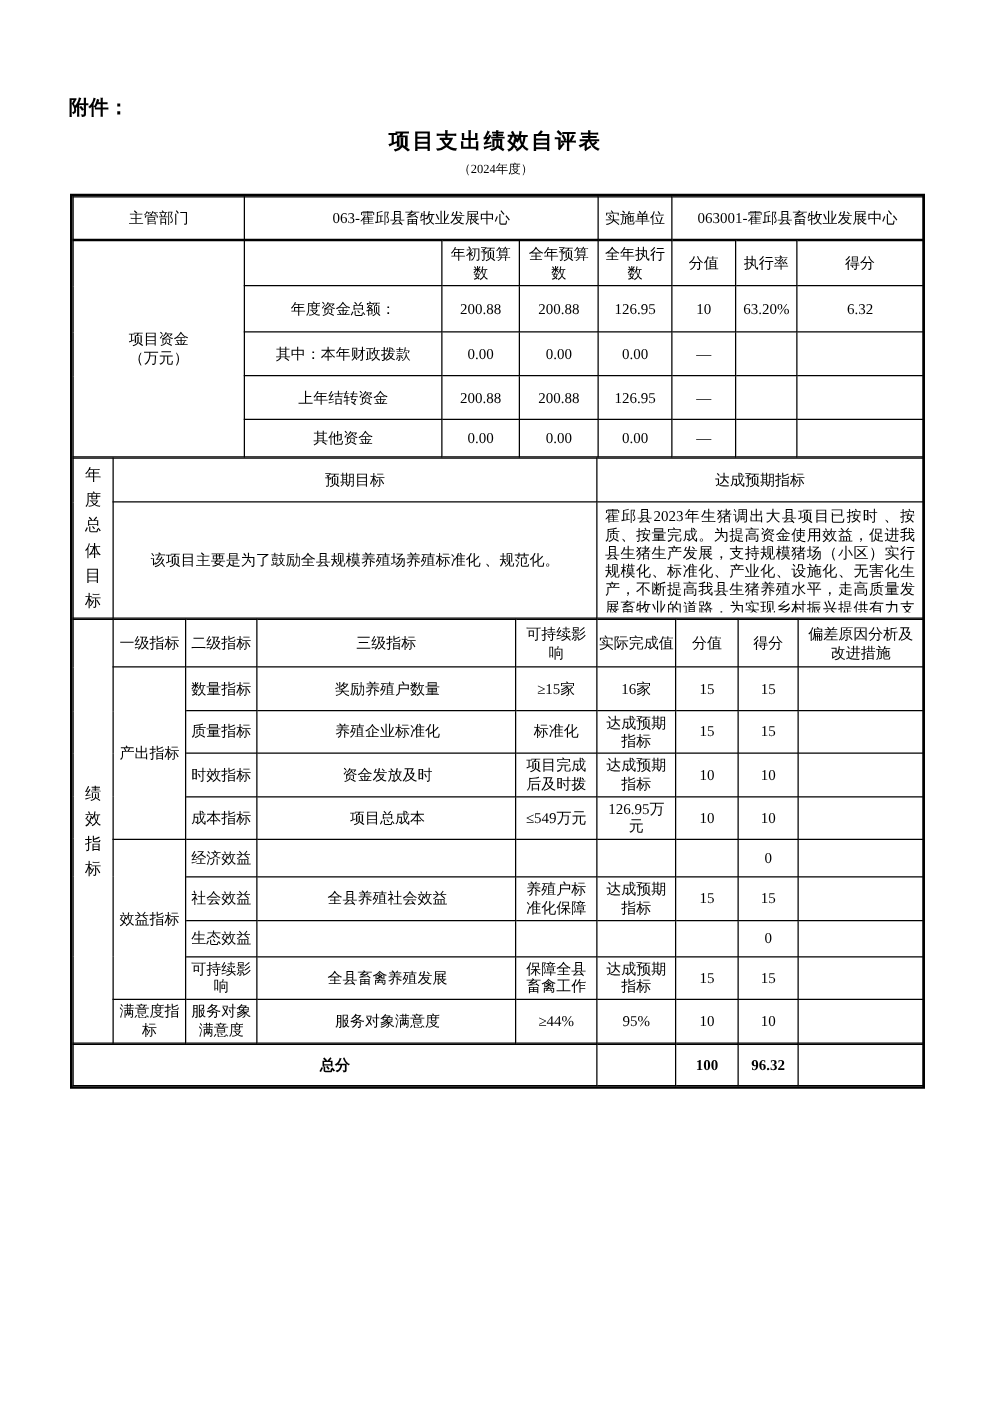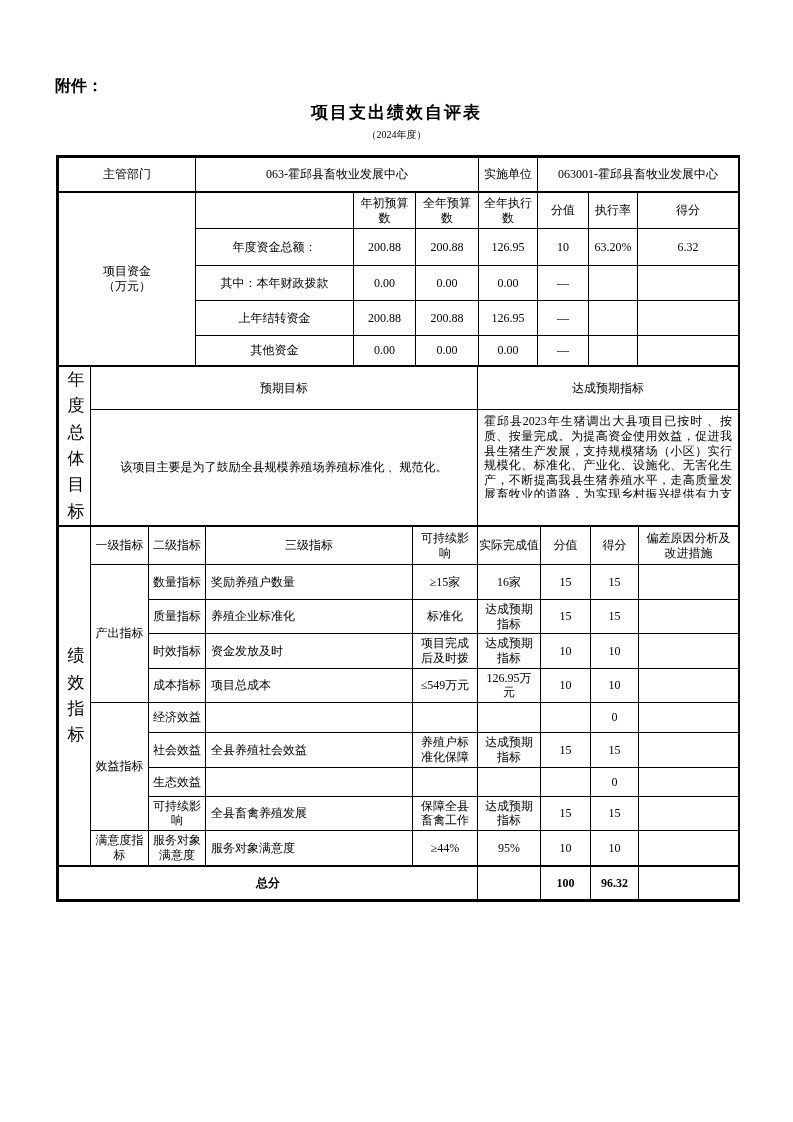--- a/index.html
+++ b/index.html
@@ -4,26 +4,26 @@
 <style>
   * { margin:0; padding:0; box-sizing:border-box; }
   html,body { width:793px; height:1122px; background:#fff; }
   body { font-family:"Liberation Serif","DejaVu Serif",serif; color:#000; position:relative; }
   .attachment { position:absolute; left:55px; top:76px; font-size:16px; font-weight:bold; }
   .title { position:absolute; top:101px; left:0; width:100%; text-align:center; font-size:17px; font-weight:bold; letter-spacing:2px; }
   .subtitle { position:absolute; top:128px; left:0; width:100%; text-align:center; font-size:10px; }
   .tbl { position:absolute; left:56px; top:155px; width:684px; border:2px solid #000; }
   table { border-collapse:collapse; table-layout:fixed; width:680px; }
   td { border:1px solid #000; font-size:12px; line-height:1.22; text-align:center; vertical-align:middle; padding:2px 3px; overflow:hidden; word-break:break-word; }
-  td.al { text-align:left; padding-left:5px; }
+  td.al { text-align:center; padding-left:5px; }
   td.nw { white-space:nowrap; padding-left:0; padding-right:0; }
   td.w86 { padding-left:7px; padding-right:7px; }
   td.tight { padding-left:4px; padding-right:4px; }
   .pre { white-space:pre-line; }
-  .vtext { width:14px; margin:0 auto; word-break:break-all; line-height:1.55; font-size:17px; display:block; }
+  .vtext { width:14px; margin:0 auto; word-break:break-all; line-height:1.55; font-size:13px; display:block; }
   .goal-left { padding:4px 8px;border-radius:28px; }
   .goal-right { text-align:justify; vertical-align:top; padding:4px 6px; line-height:14.6px; }
   .goal-right .clipbox { height:84px; overflow:hidden; }
   .bold { font-weight:bold; }
   tr.h33{height:33px} tr.h34{height:34px} tr.h36{height:36px} tr.h37{height:37px}
   tr.h35{height:35px} tr.h30{height:30px} tr.h38{height:38px} tr.h32{height:32px}
   tr.h29{height:29px} tr.h92{height:92px}
 </style>
 </head>
 <body>

